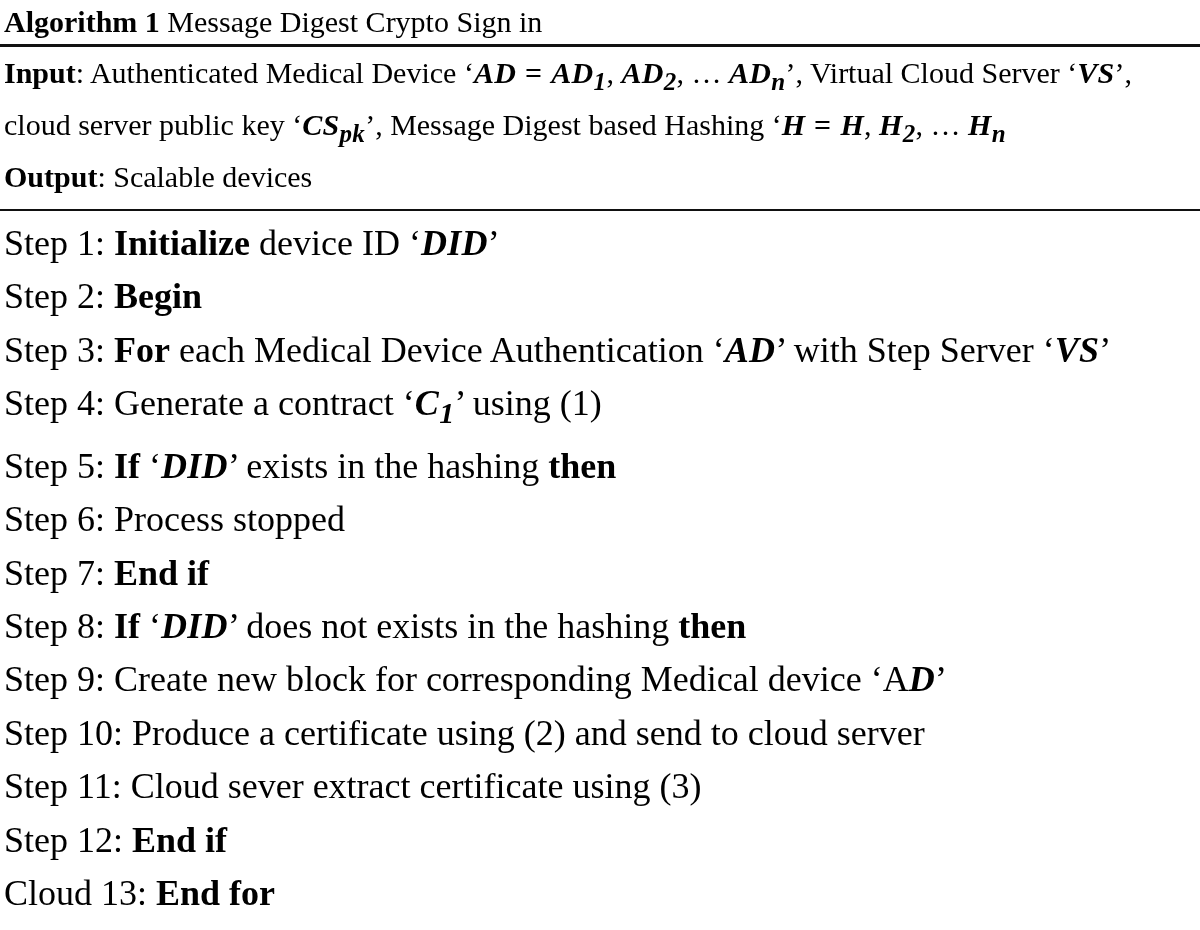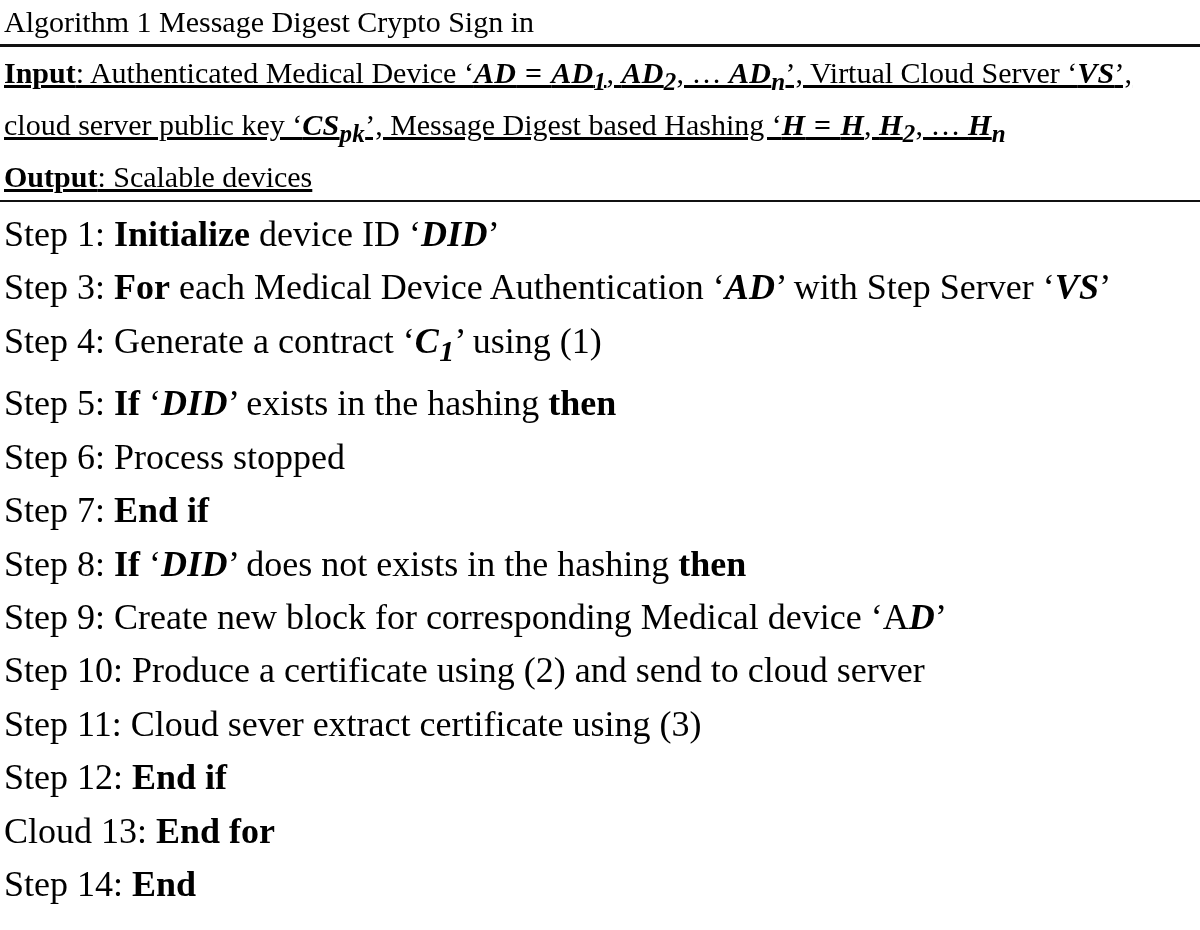--- a/index.html
+++ b/index.html
@@ -37,26 +37,25 @@
     margin: 0;
   }
 
   
   .algo-title {
     font-size: 30px;
     line-height: 40px;
     padding: 2px 4px 2px 4px;
     white-space: nowrap;
   }
-  .algo-title .kw { font-weight: normal; }
+  .algo-title .kw { font-weight: bold; }
 
   
   .io-section {
-    padding: 4px 4px 2px 4px;
-    text-decoration: underline;
+    padding: 4px 4px 11px 4px;
   }
   .io-line {
     font-size: 30px;
     line-height: 43px;
     white-space: nowrap;
   }
   .io-line .kw { font-weight: bold; }
 
   
   .steps-section {
@@ -103,20 +102,21 @@
     <div class="io-line">
       <span class="kw">Output</span><span>: Scalable devices</span>
     </div>
 
   </div>
 
   <hr class="rule-thin">
 
   <div class="steps-section">
       <div class="step-line"><span>Step 1:</span><span class="kw"> Initialize</span><span> device ID ‘</span><span class="mv">DID</span><span>’</span></div>
+      <div class="step-line"><span>Step 2:</span><span class="kw"> Begin</span></div>
       <div class="step-line"><span>Step 3:</span><span class="kw"> For</span><span> each Medical Device Authentication ‘</span><span class="mv">AD</span><span>’ with Step Server ‘</span><span class="mv">VS</span><span>’</span></div>
       <div class="step-line"><span>Step 4:</span><span> Generate a contract ‘</span><span class="mv">C</span><sub class="mv">1</sub><span>’ using (1)</span></div>
       <div class="step-line"><span>Step 5:</span><span class="kw"> If</span><span> ‘</span><span class="mv">DID</span><span>’ exists in the hashing </span><span class="kw">then</span></div>
       <div class="step-line"><span>Step 6:</span><span> Process stopped</span></div>
       <div class="step-line"><span>Step 7:</span><span class="kw"> End if</span></div>
       <div class="step-line"><span>Step 8:</span><span class="kw"> If</span><span> ‘</span><span class="mv">DID</span><span>’ does not exists in the hashing </span><span class="kw">then</span></div>
       <div class="step-line"><span>Step 9:</span><span> Create new block for corresponding Medical device ‘A</span><span class="mv">D</span><span>’</span></div>
       <div class="step-line"><span>Step 10:</span><span> Produce a certificate using (2) and send to cloud server</span></div>
       <div class="step-line"><span>Step 11:</span><span> Cloud sever extract certificate using (3)</span></div>
       <div class="step-line"><span>Step 12:</span><span class="kw"> End if</span></div>

